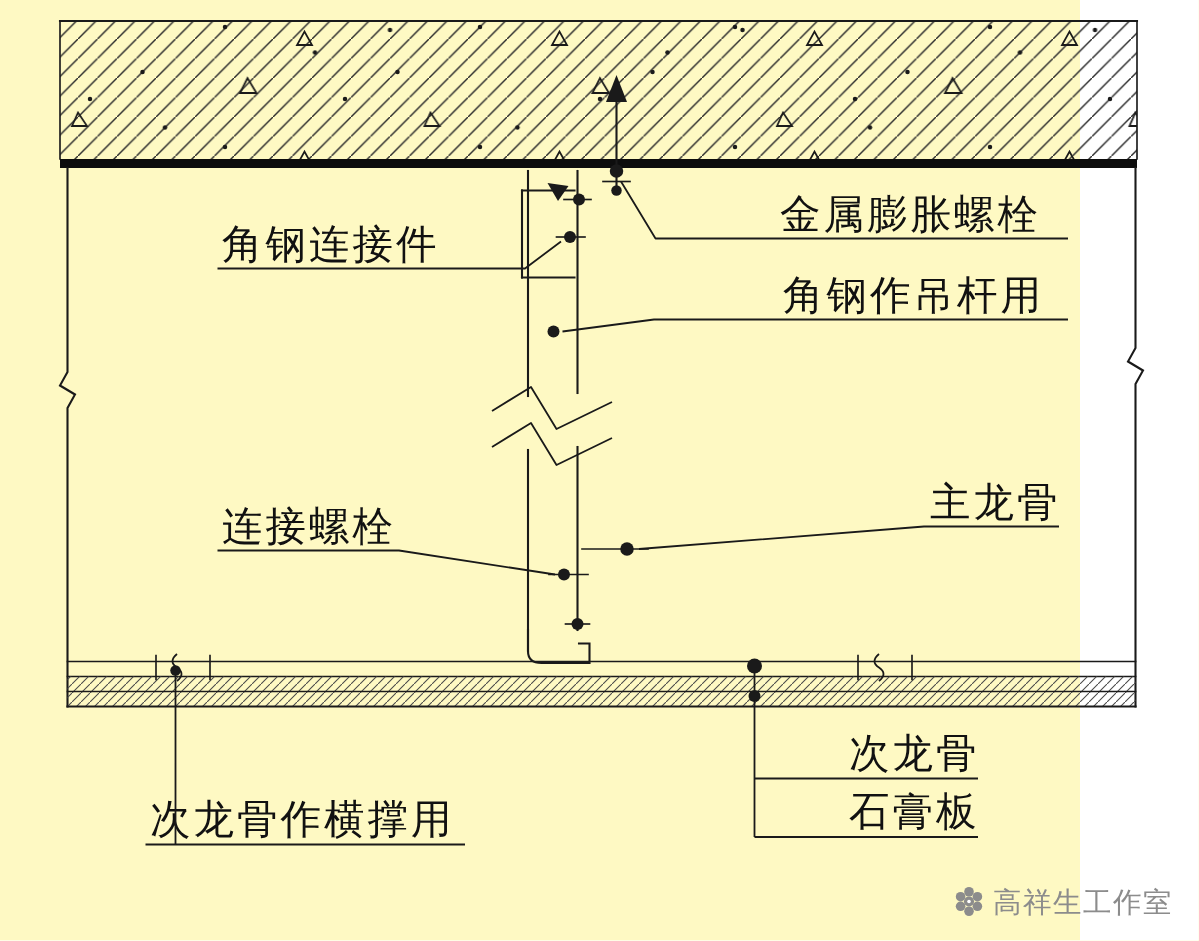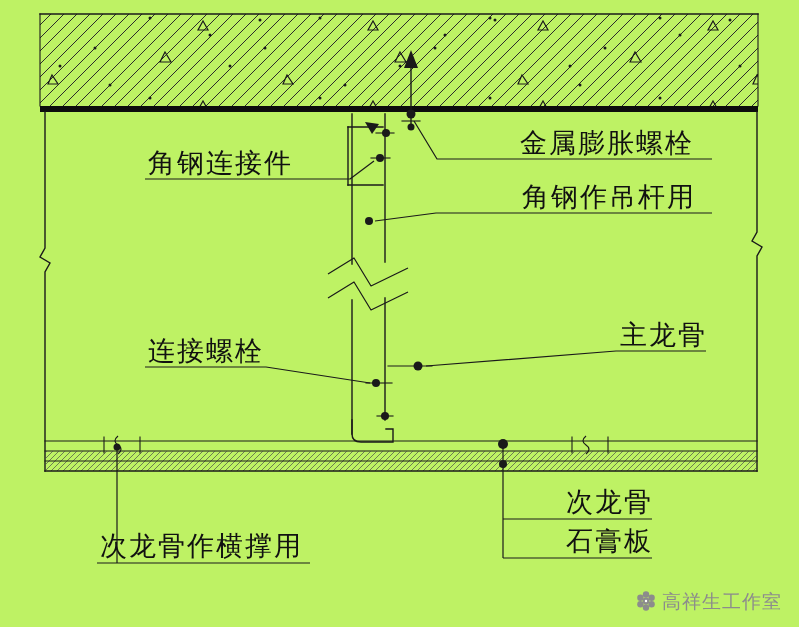--- a/index.html
+++ b/index.html
@@ -1,16 +1,16 @@
 <!DOCTYPE html>
 <html><head>
 <meta charset="utf-8">
 <style>
   html,body{margin:0;padding:0;background:#ffffff;width:799px;height:627px;overflow:hidden}
-  #stage{position:relative;width:799px;height:627px;background:#bef264}
+  #stage{position:relative;width:720px;height:627px;background:#fef9c3}
   svg{display:block}
   .ln{stroke:#1a1a1a;stroke-width:1.4;fill:none;stroke-linecap:square}
   .thin{stroke-width:1.1}
   .thick{stroke:#0d0d0d;stroke-width:6;stroke-linecap:butt;fill:none}
   .lead{stroke:#1a1a1a;stroke-width:1.2;fill:none;stroke-linejoin:round}
   .dot{fill:#1a1a1a;stroke:none}
   .tri{fill:#1a1a1a;stroke:none}
   .lbl{font-family:"DejaVu Sans",sans-serif;font-size:27px;fill:#111111;letter-spacing:2px}
   .wm{font-family:"DejaVu Sans",sans-serif;font-size:19px;fill:#8c8c8c;letter-spacing:1px}
 </style>

